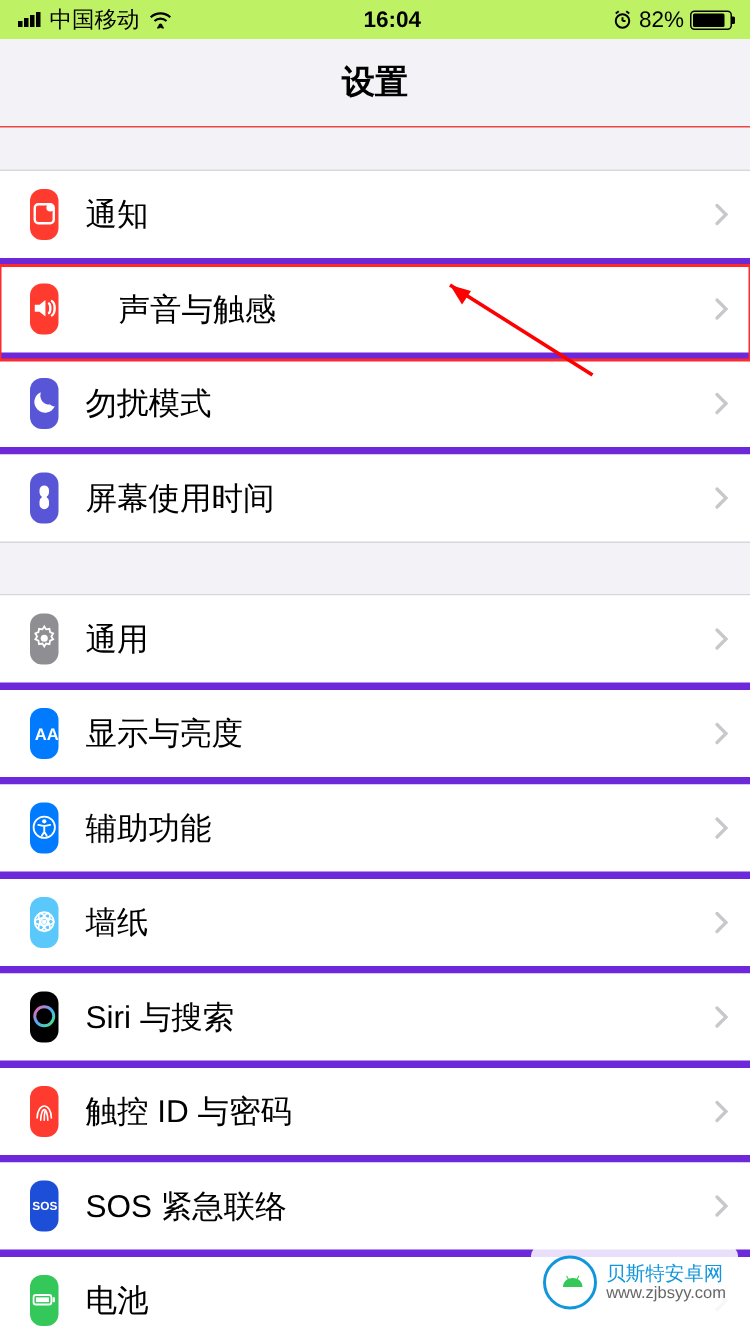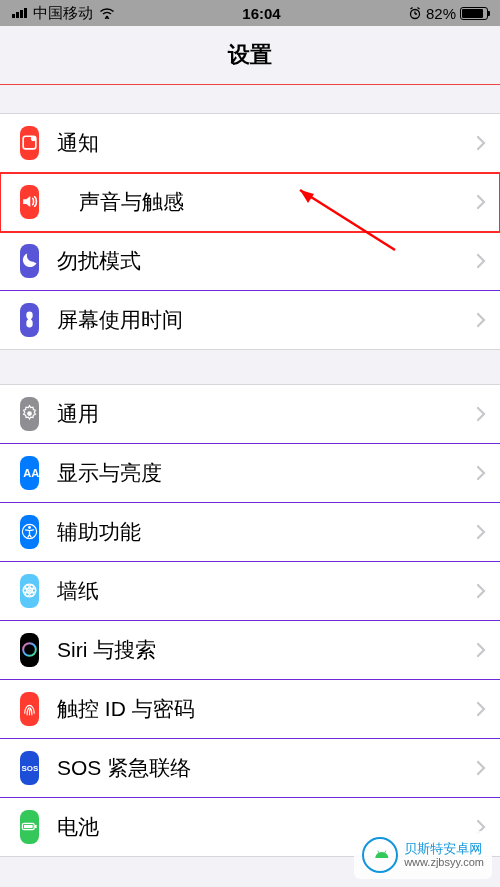--- a/index.html
+++ b/index.html
@@ -13,21 +13,21 @@
     }
     .status-bar {
       height: 26px;
       display: flex;
       align-items: center;
       justify-content: space-between;
       padding: 0 12px;
       font-size: 15px;
       font-weight: 500;
       color: #000;
-      background: #a3a3a3;
+      background: #bef264;
     }
     .status-left { display: flex; align-items: center; gap: 6px; }
     .status-right { display: flex; align-items: center; gap: 4px; }
     .signal-bars { display: inline-flex; align-items: flex-end; gap: 1px; }
     .signal-bars span { width: 3px; background: #000; display: inline-block; }
     .signal-bars span:nth-child(1) { height: 4px; }
     .signal-bars span:nth-child(2) { height: 6px; }
     .signal-bars span:nth-child(3) { height: 8px; }
     .signal-bars span:nth-child(4) { height: 10px; }
     .wifi-svg { width: 16px; height: 12px; }
@@ -45,21 +45,21 @@
     .section { margin-top: 34px; }
     .section:first-of-type { margin-top: 28px; }
     .list {
       background: #fff;
       border-top: 1px solid #d6d6db;
     }
     .row {
       display: flex;
       align-items: center;
       background: #fff;
-      border-bottom: 1px solid #6d28d9;
+      border-bottom: 5px solid #6d28d9;
       padding: 12px 14px 12px 20px;
       position: relative;
       cursor: pointer;
       min-height: 55px;
     }
     .row:last-child { border-bottom: 1px solid #d6d6db; }
     .row.highlighted {
       outline: 2.5px solid #ff2a2a;
       outline-offset: -1px;
       z-index: 2;

